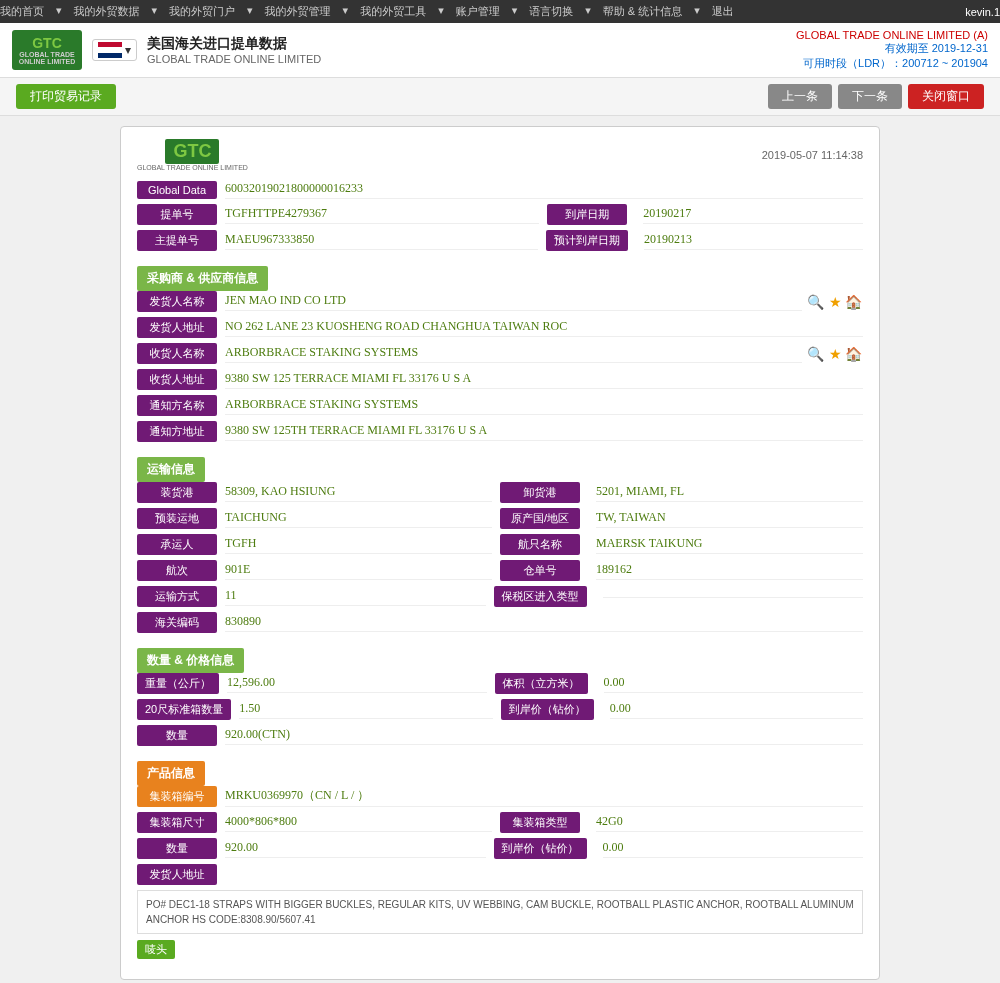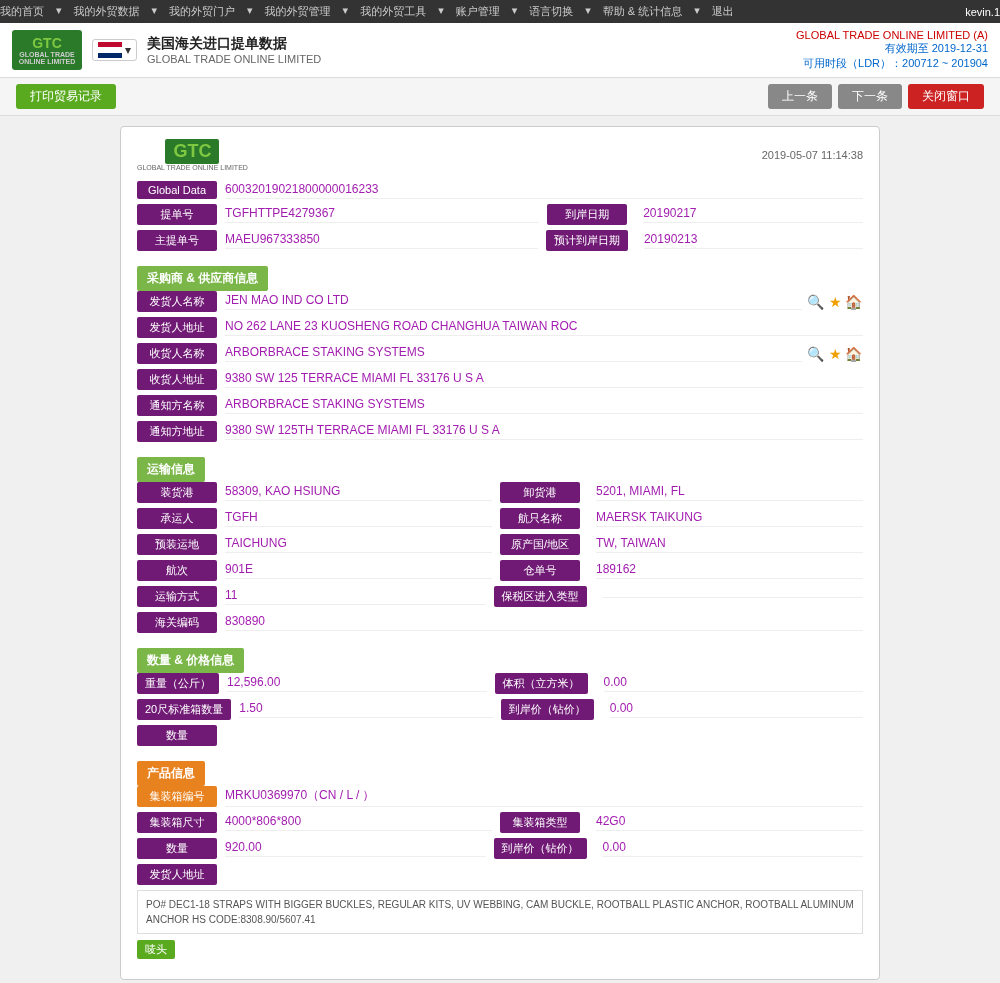--- a/index.html
+++ b/index.html
@@ -40,21 +40,21 @@
     .record-header { display: flex; justify-content: space-between; align-items: center; margin-bottom: 10px; }
     .record-logo { display: flex; flex-direction: column; align-items: center; }
     .record-logo .rl-top { background: #2a7a2a; color: #7ec842; font-size: 18px; font-weight: bold; padding: 2px 8px; border-radius: 2px; }
     .record-logo .rl-bottom { font-size: 7px; color: #666; }
     .record-timestamp { font-size: 11px; color: #666; }
     
     
     .info-row { display: flex; align-items: center; margin-bottom: 5px; }
     .info-label { background: #701a75; color: #fff; padding: 3px 8px; border-radius: 2px; min-width: 80px; text-align: center; font-size: 11px; margin-right: 8px; white-space: nowrap; }
     .info-label.orange { background: #e8821e; }
-    .info-value { flex: 1; font-size: 12px; color: #a21caf; border-bottom: 1px solid #eee; padding-bottom: 2px; }
+    .info-value { flex: 1; font-size: 12px; color: #4d7c0f; border-bottom: 1px solid #eee; padding-bottom: 2px; font-family: Liberation Serif, serif; }
     
     
     .section-header { background: #7ab648; color: #fff; padding: 4px 10px; border-radius: 2px; font-size: 12px; font-weight: bold; margin: 10px 0 0 0; display: inline-block; }
     .section-header.orange { background: #e8821e; }
     
     
     .action-icons { display: flex; gap: 4px; margin-left: 6px; }
     .icon-search { color: #666; font-size: 14px; cursor: pointer; }
     .icon-star { color: #f0a000; font-size: 14px; cursor: pointer; }
     .icon-home { color: #5a9a2a; font-size: 14px; cursor: pointer; }
@@ -220,40 +220,40 @@
       <div class="info-label">装货港</div>
       <div style="flex:1; display:flex; align-items:center; gap:8px;">
         <div class="info-value" style="flex:1;">58309, KAO HSIUNG</div>
         <div class="info-label">卸货港</div>
         <div class="info-value" style="flex:1;">5201, MIAMI, FL</div>
       </div>
     </div>
 
     
     <div class="info-row">
+      <div class="info-label">预装运地</div>
+      <div style="flex:1; display:flex; align-items:center; gap:8px;">
+        <div class="info-value" style="flex:1;">TAICHUNG</div>
+        <div class="info-label">原产国/地区</div>
+        <div class="info-value" style="flex:1;">TW, TAIWAN</div>
+      </div>
+    </div>
+
+    
+    <div class="info-row">
       <div class="info-label">承运人</div>
       <div style="flex:1; display:flex; align-items:center; gap:8px;">
         <div class="info-value" style="flex:1;">TGFH</div>
         <div class="info-label">航只名称</div>
         <div class="info-value" style="flex:1;">MAERSK TAIKUNG</div>
       </div>
     </div>
 
     
     <div class="info-row">
-      <div class="info-label">预装运地</div>
-      <div style="flex:1; display:flex; align-items:center; gap:8px;">
-        <div class="info-value" style="flex:1;">TAICHUNG</div>
-        <div class="info-label">原产国/地区</div>
-        <div class="info-value" style="flex:1;">TW, TAIWAN</div>
-      </div>
-    </div>
-
-    
-    <div class="info-row">
       <div class="info-label">航次</div>
       <div style="flex:1; display:flex; align-items:center; gap:8px;">
         <div class="info-value" style="flex:1;">901E</div>
         <div class="info-label">仓单号</div>
         <div class="info-value" style="flex:1;">189162</div>
       </div>
     </div>
 
     
     <div class="info-row">
@@ -290,20 +290,21 @@
       <div style="flex:1; display:flex; align-items:center; gap:8px;">
         <div class="info-value" style="flex:1;">1.50</div>
         <div class="info-label">到岸价（钻价）</div>
         <div class="info-value" style="flex:1;">0.00</div>
       </div>
     </div>
 
     
     <div class="info-row">
       <div class="info-label">数量</div>
+      <div class="info-value">920.00(CTN)</div>
     </div>
 
     
     <div class="section-header orange">产品信息</div>
 
     
     <div class="info-row">
       <div class="info-label orange">集装箱编号</div>
       <div class="info-value">MRKU0369970（CN / L / ）</div>
     </div>

